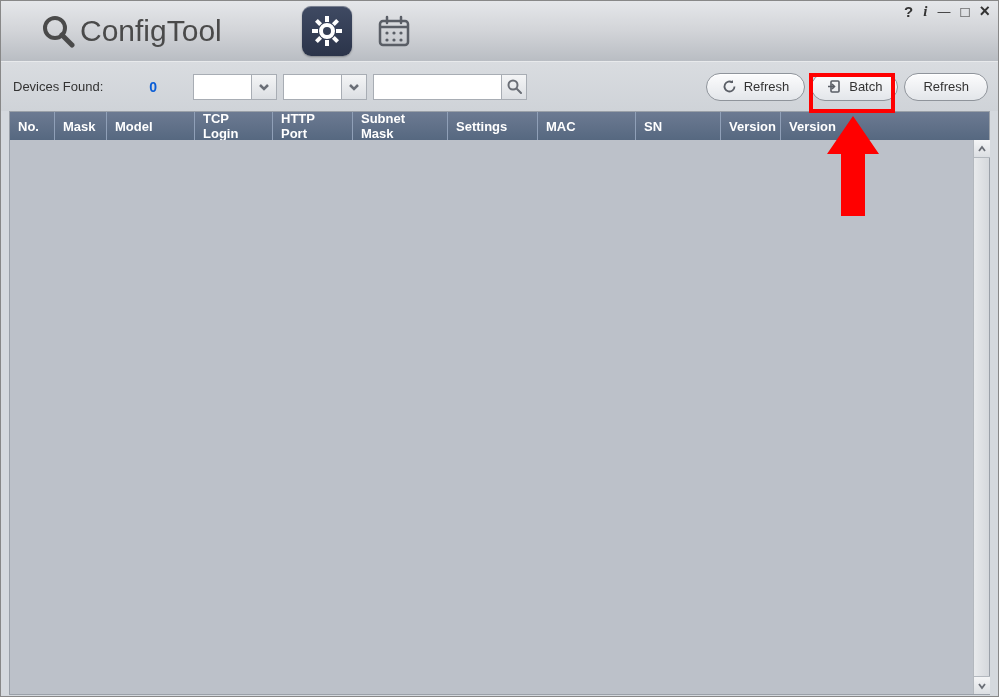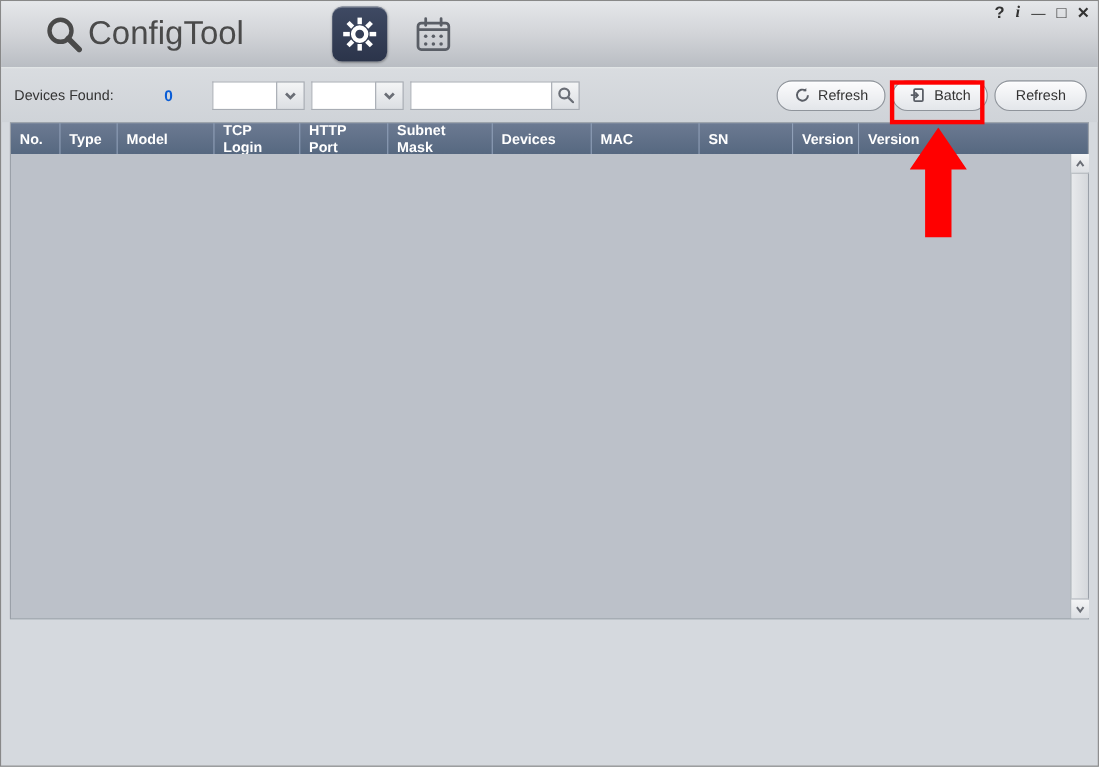--- a/index.html
+++ b/index.html
@@ -165,21 +165,21 @@
   }
   .red-arrow {
     position: absolute;
     top: 115px;
     left: 826px;
     pointer-events: none;
   }
   .table-wrap {
     margin: 0 8px 8px 8px;
     border: 1px solid #9aa0a8;
-    height: 452px;
+    height: 584px;
     background: #bfc5cc;
     display: flex;
     flex-direction: column;
   }
   .thead {
     display: flex;
     background: linear-gradient(to bottom, #6c7a92, #566880);
     color: #fff;
     font-size: 13px;
     font-weight: bold;
@@ -346,26 +346,26 @@
 
   <div class="pill-btn" style="padding:0 18px;">
     <span>Refresh</span>
   </div>
 
 </div>
 
 <div class="table-wrap">
   <div class="thead" id="thead">
       <div class="th" style="width: 45px;">No.</div>
-      <div class="th" style="width: 52px;">Type</div>
+      <div class="th" style="width: 52px;">Mask</div>
       <div class="th" style="width: 88px;">Model</div>
       <div class="th" style="width: 78px;">TCP Login</div>
       <div class="th" style="width: 80px;">HTTP Port</div>
       <div class="th" style="width: 95px;">Subnet Mask</div>
-      <div class="th" style="width: 90px;">Devices</div>
+      <div class="th" style="width: 90px;">Settings</div>
       <div class="th" style="width: 98px;">MAC</div>
       <div class="th" style="width: 85px;">SN</div>
       <div class="th" style="width: 60px;">Version</div>
       <div class="th" style="width: 90px;">Version</div>
     </div>
   <div class="tbody">
     <div class="vscroll">
       <div class="arrow">
         <span>
           <svg width="10" height="10" viewBox="0 0 10 10">

